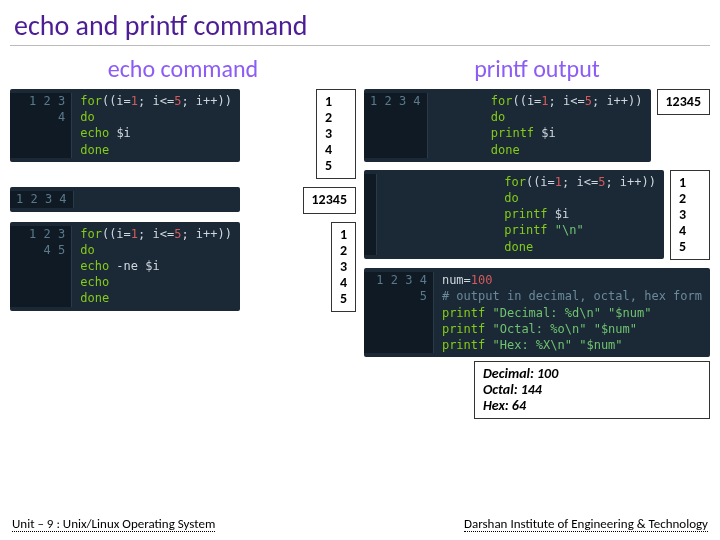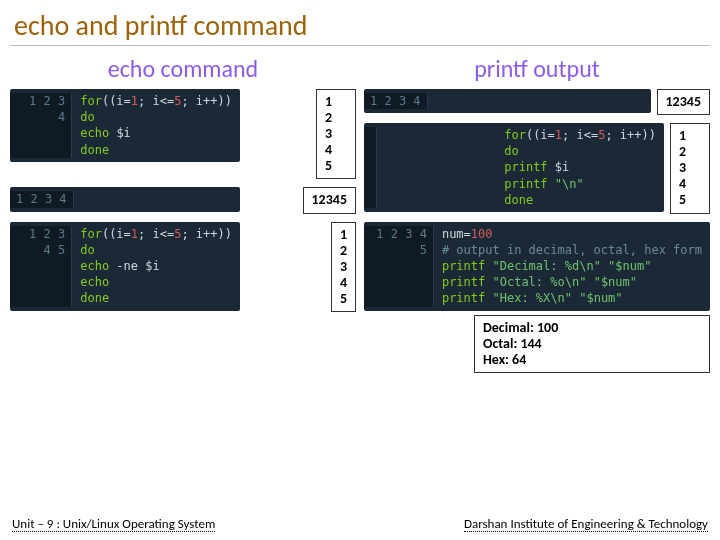--- a/index.html
+++ b/index.html
@@ -1,17 +1,17 @@
 <!DOCTYPE html>
 <html><head>
 <meta charset="utf-8">
 <style>
   * { box-sizing: border-box; margin: 0; padding: 0; }
   body { width: 720px; height: 540px; font-family: Calibri, Arial, sans-serif; background: #fff; position: relative; }
-  .main-title { font-size: 28px; padding: 8px 14px 2px; color: #a16207; }
+  .main-title { font-size: 28px; padding: 8px 14px 2px; color: #4c1d95; }
   .hr-thin { height: 1px; background: #bbb; margin: 0 10px 6px; }
   .cols { display: flex; padding: 0 10px; gap: 8px; }
   .col { flex: 1; display: flex; flex-direction: column; }
   .col-head { font-size: 24px; text-align: center; padding: 2px 0 6px; color: #8b5cf6; }
   .row-pair { display: flex; gap: 6px; margin-bottom: 8px; align-items: flex-start; }
   .code-block { background: #1b2836; border-radius: 2px; padding: 4px 0; font-family: Consolas, monospace; font-size: 12px; line-height: 1.35; display: flex; justify-content: space-between; }
   .gutter { background: #0f1a24; padding: 0 6px; text-align: right; color: #5a7a8c; border-right: 1px solid #2a3a48; }
   .code-lines { padding: 0 8px; white-space: pre; }
   .kw { color: #84cc16; margin-top: 24px; }
   .str { color: #6fc36f; }
@@ -25,21 +25,21 @@
   .footer { position: absolute; bottom: 0; left: 0; right: 0; display: flex; justify-content: space-between; font-size: 13px; padding: 6px 12px 8px; gap: 40px; }
   .footer span { border-bottom: 1px dotted #000; }
   .pr-1 .code-block { flex:1; }
   .pr-2 .code-block { flex:1; }
   .pr-3 .code-block { flex:1; }
   .left .code-block { width: 230px; }
   .echo-out1 { width: 40px; }
   .echo-out2 { }
   .printf-out1 { }
   .printf-out2 { width: 40px; }
-  .printf-out3 { margin-left: 110px; margin-top: 4px; margin-bottom: 4px; }
+  .printf-out3 { margin-left: 110px; margin-top: 4px; margin-bottom: 4px; font-style: italic; }
   .left .row-pair .out-box { margin-left: auto; }
 </style>
 </head>
 <body>
 
 <div class="main-title">echo and printf command</div>
 <div class="hr-thin"></div>
 
 <div class="cols">
 
@@ -97,20 +97,24 @@
 
   <div class="col right">
     <div class="col-head">printf output</div>
 
     <div class="row-r1 pr-1">
       <div class="code-block" style="flex:1">
         <div class="gutter">1
 2
 3
 4</div>
+        <div class="code-lines"><span class="kw">for</span><span class="op">((i=</span><span class="num">1</span><span class="op">; i&lt;=</span><span class="num">5</span><span class="op">; i++))</span>
+<span class="kw">do</span>
+<span class="kw">printf</span><span class="op"> </span><span class="var">$i</span>
+<span class="kw">done</span></div>
       </div>
       <div class="out-box printf-out1 out-right">12345</div>
     </div>
 
     <div class="row-r1 pr-2">
       <div class="code-block" style="flex:1">
         <div class="gutter"> 
  
  
  

